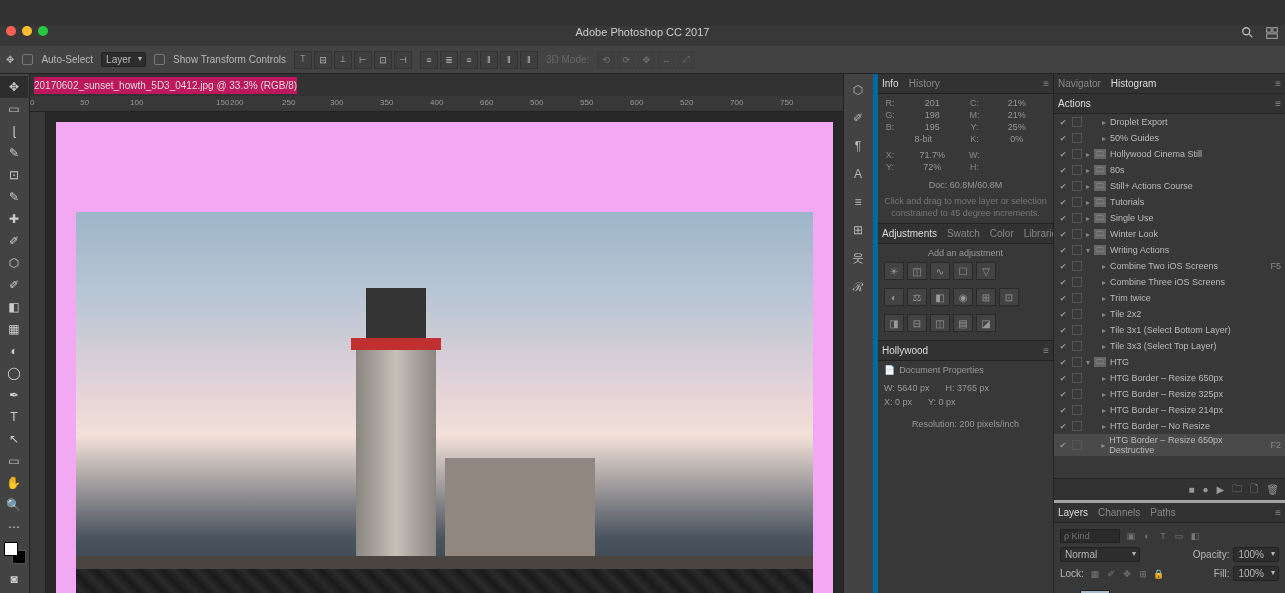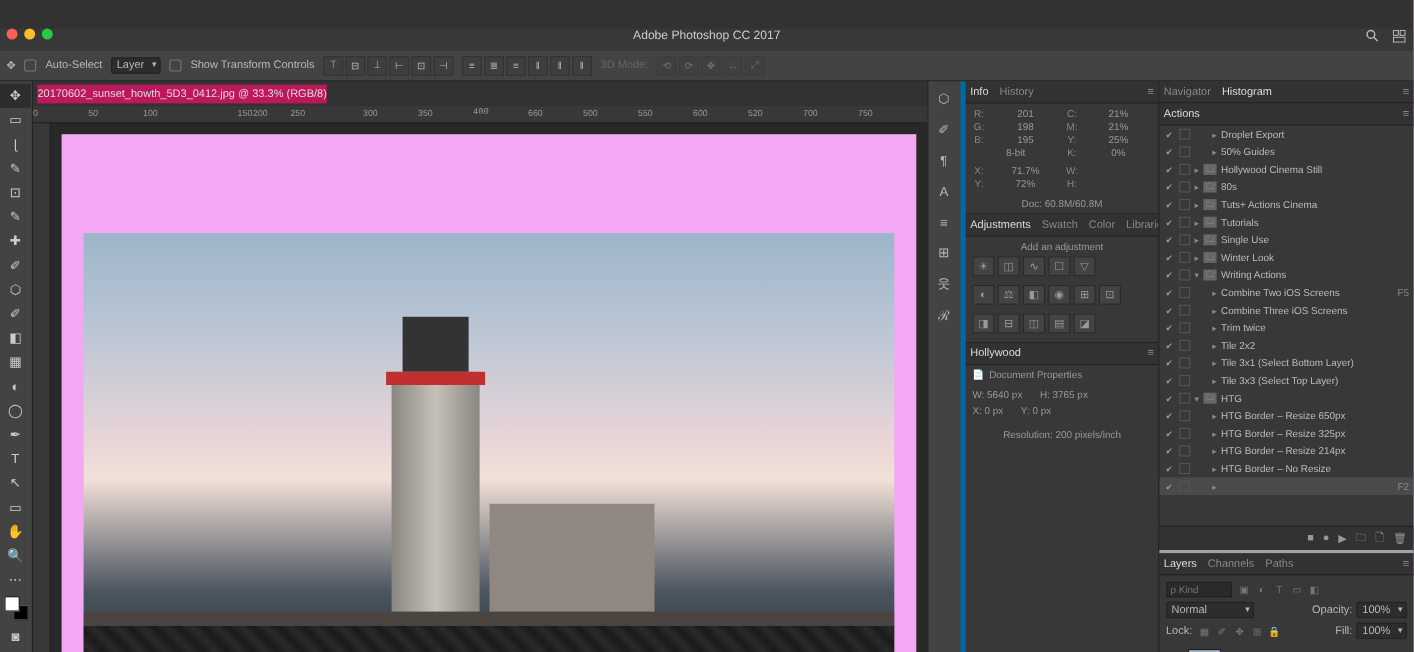--- a/index.html
+++ b/index.html
@@ -168,24 +168,24 @@
   <div class="canvas-area">
     <div class="doc-tab">
       <div class="doc-tab-item">20170602_sunset_howth_5D3_0412.jpg @ 33.3% (RGB/8)</div>
     </div>
     <div class="ruler-h" id="rulerH">
         <span style="left: 0px;">0</span>
         <span style="left: 50px; font-style: italic;">50</span>
         <span style="left: 100px;">100</span>
         <span style="left: 155px; margin-left: 31px;">150</span>
         <span style="left: 200px;">200</span>
-        <span style="left: 234px;">250</span>
+        <span style="left: 252px;">250</span>
         <span style="left: 300px;">300</span>
         <span style="left: 350px;">350</span>
-        <span style="left: 400px; font-family: Liberation Mono, monospace;">400</span>
+        <span style="left: 400px;">400</span>
         <span style="left: 450px;">660</span>
         <span style="left: 500px;">500</span>
         <span style="left: 550px; text-align: center;">550</span>
         <span style="left: 600px;">600</span>
         <span style="left: 650px;">520</span>
         <span style="left: 700px;">700</span>
         <span style="left: 750px;">750</span>
       </div>
     <div class="canvas-body">
       <div class="ruler-v"></div>
@@ -244,20 +244,21 @@
         <span class="lbl">X:</span>
           <span>71.7%</span>
         <span class="lbl">W:</span>
           <span></span>
         <span class="lbl">Y:</span>
           <span>72%</span>
         <span class="lbl">H:</span>
           <span></span>
       </div>
       <div style="margin-top:8px">Doc: 60.8M/60.8M</div>
+      <div style="margin-top:6px;color:#777;line-height:1.3">Click and drag to move layer or selection constrained to 45 degree increments.</div>
     </div>
 
     <div class="panel-tabs">
       <span class="active">Adjustments</span>
       <span>Swatch</span>
       <span>Color</span>
       <span>Libraries</span>
       <span class="menu">≡</span>
     </div>
     <div class="panel-body">
@@ -345,21 +346,21 @@
           <span class="sq"></span>
           <span class="arr">▸</span>
           <span class="fold">🗀</span>
           <span>80s</span>
         </div>
         <div class="action-item">
           <span class="chk2"></span>
           <span class="sq"></span>
           <span class="arr">▸</span>
           <span class="fold">🗀</span>
-          <span>Tuts+ Actions Cinema</span>
+          <span>Still+ Actions Course</span>
         </div>
         <div class="action-item">
           <span class="chk2"></span>
           <span class="sq"></span>
           <span class="arr">▸</span>
           <span class="fold">🗀</span>
           <span>Tutorials</span>
         </div>
         <div class="action-item">
           <span class="chk2"></span>
@@ -458,20 +459,21 @@
           <span class="sq"></span>
           <span class="indent1"></span>
           <span class="arr">▸</span>
           <span>HTG Border – No Resize</span>
         </div>
         <div class="action-item highlight">
           <span class="chk2"></span>
           <span class="sq"></span>
           <span class="indent1"></span>
           <span class="arr">▸</span>
+          <span>HTG Border – Resize 650px Destructive</span>
           <span class="shortcut">F2</span>
         </div>
       </div>
     <div class="actions-footer">
       <span>■</span>
       <span>●</span>
       <span>▶</span>
       <span>🗀</span>
       <span>🗋</span>
       <span>🗑</span>

